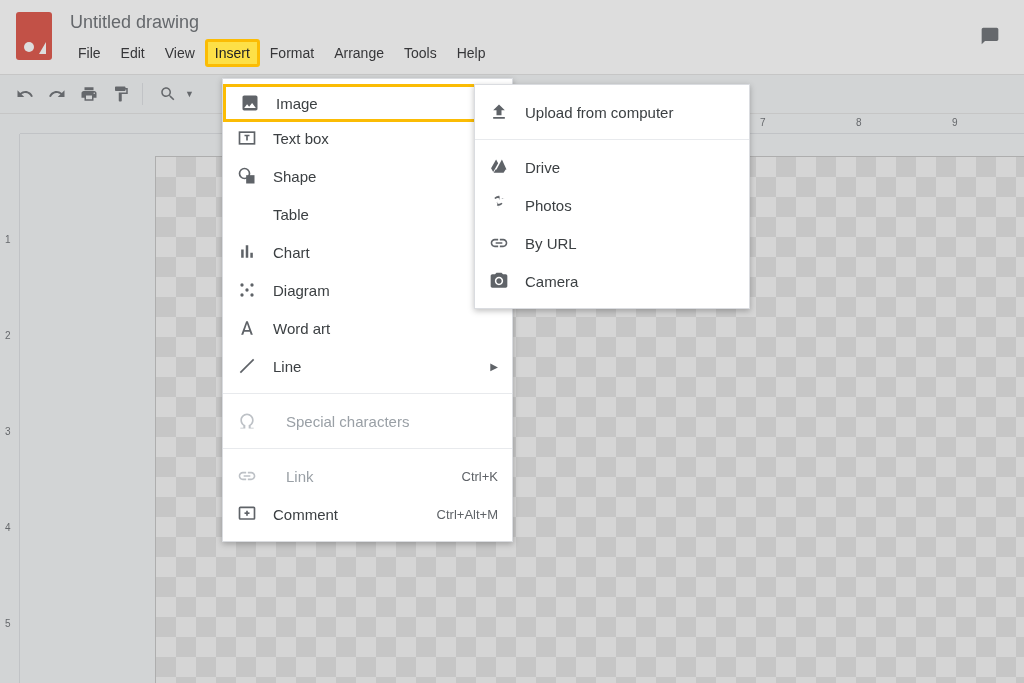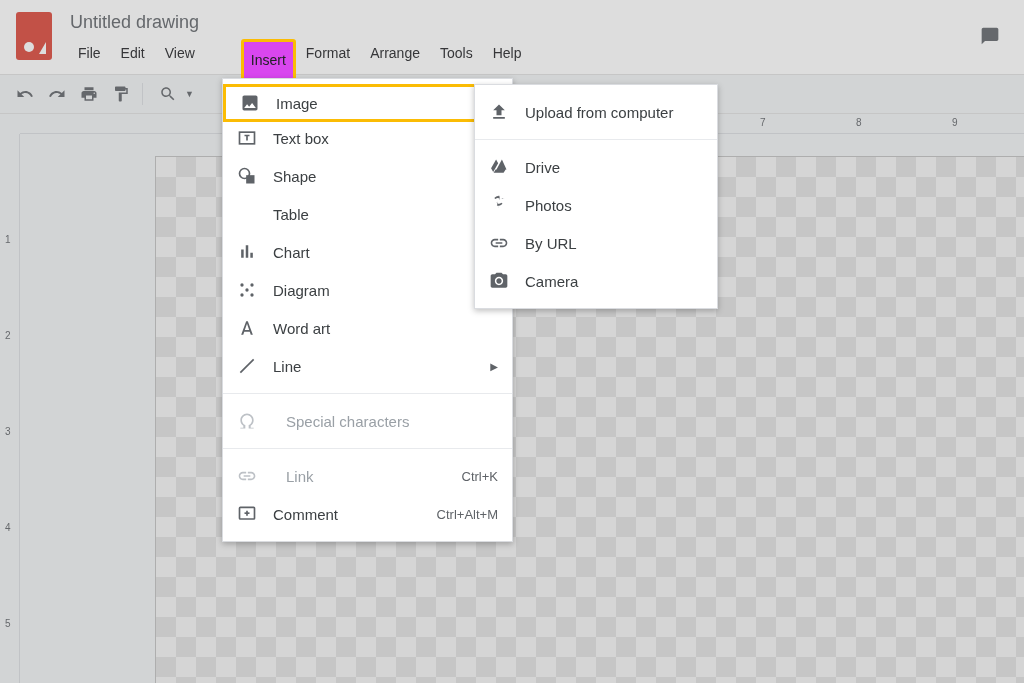--- a/index.html
+++ b/index.html
@@ -8,21 +8,21 @@
     .dimmer { position: absolute; inset: 0; background: rgba(120,120,120,0.25); z-index: 50; pointer-events: none; }
     
     .header { height: 74px; background: #fff; padding: 10px 16px 0; display: flex; align-items: flex-start; position: relative; }
     .logo { width: 36px; height: 48px; margin-right: 16px; margin-top: 2px; background: #db4437; border-radius: 3px; position: relative; }
     .logo::after { content:''; position: absolute; bottom: 8px; left: 8px; width: 10px; height: 10px; background: #fff; border-radius: 50%; }
     .logo::before { content:''; position: absolute; bottom: 6px; right: 6px; width: 0; height: 0; border-left: 7px solid transparent; border-bottom: 12px solid #fff; }
     .title-area { display: flex; flex-direction: column; }
     .doc-title { font-size: 18px; color: #5f6368; padding: 2px 6px; margin-left: -4px; }
     .menu-bar { display: flex; gap: 0; margin-top: 4px; }
     .menu-item { padding: 6px 10px; font-size: 14px; color: #202124; cursor: pointer; border-radius: 3px; }
-    .menu-item.highlighted { border: 3px solid #fbbc04; padding: 10px 7px; background: #d946ef; position: relative; z-index: 60; margin-left: 36px; }
+    .menu-item.highlighted { border: 3px solid #fbbc04; padding: 3px 7px; background: #fde047; position: relative; z-index: 60; }
     .comment-btn { position: absolute; right: 16px; top: 26px; width: 28px; height: 28px; color: #5f6368; }
     
     .toolbar { height: 40px; background: #f1f3f4; border-top: 1px solid #e0e0e0; border-bottom: 1px solid #e0e0e0; display: flex; align-items: center; padding: 0 10px; gap: 2px; }
     .tool-btn { width: 30px; height: 30px; display: flex; align-items: center; justify-content: center; color: #5f6368; border-radius: 3px; cursor: pointer; }
     .tool-sep { width: 1px; height: 22px; background: #dadce0; margin: 0 4px; }
     .tool-dropdown { display: flex; align-items: center; padding: 0 4px; }
     .dropdown-arrow { font-size: 9px; margin-left: 2px; color: #5f6368; }
     
     .workspace { position: relative; height: calc(683px - 114px); overflow: hidden; }
     .ruler-h { height: 20px; background: #f1f3f4; border-bottom: 1px solid #dadce0; position: absolute; top: 0; left: 20px; right: 0; display: flex; }
@@ -33,21 +33,21 @@
     .canvas-inner { position: absolute; left: 135px; top: 22px; width: 870px; height: 600px;
       background-image: linear-gradient(45deg, #e0e0e0 25%, transparent 25%), linear-gradient(-45deg, #e0e0e0 25%, transparent 25%), linear-gradient(45deg, transparent 75%, #e0e0e0 75%), linear-gradient(-45deg, transparent 75%, #e0e0e0 75%);
       background-size: 40px 40px;
       background-position: 0 0, 0 20px, 20px -20px, -20px 0px;
       background-color: #f5f5f5;
       border: 1px solid #c0c0c0;
     }
     
     .dropdown-menu { position: absolute; background: #fff; box-shadow: 0 2px 6px rgba(0,0,0,0.25); border: 1px solid #dadce0; padding: 8px 0; z-index: 70; }
     .menu1 { top: 78px; left: 222px; width: 291px; }
-    .menu2 { top: 84px; left: 474px; width: 244px; }
+    .menu2 { top: 84px; left: 474px; width: 276px; }
     .dd-item { display: flex; align-items: center; height: 38px; padding: 0 14px; font-size: 15px; color: #3c4043; cursor: pointer; position: relative; }
     .dd-item.disabled { color: #9aa0a6; gap: 13px; }
     .dd-item.hovered { background: #f1f3f4; }
     .dd-item.highlighted { border: 3px solid #fbbc04; margin: -3px 0px; z-index: 80; background: #fff; }
     .dd-icon { width: 20px; height: 20px; margin-right: 16px; color: #5f6368; display: flex; align-items: center; justify-content: center; flex-shrink: 0; }
     .dd-item.disabled .dd-icon { color: #bdc1c6; }
     .dd-label { flex: 1; }
     .dd-shortcut { font-size: 13px; color: #5f6368; }
     .dd-arrow { font-size: 10px; color: #5f6368; }
     .dd-sep { height: 1px; background: #e8eaed; margin: 8px 0; }

